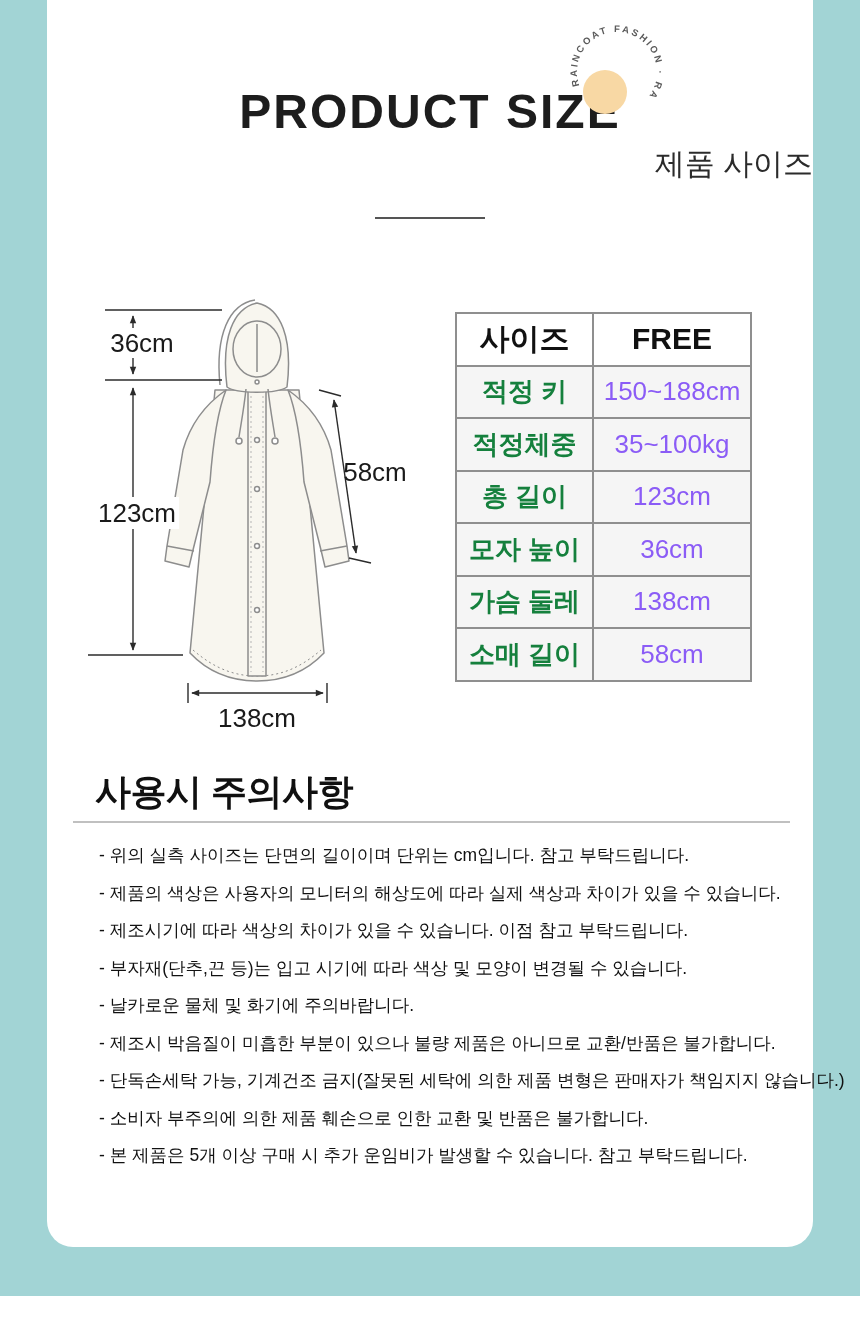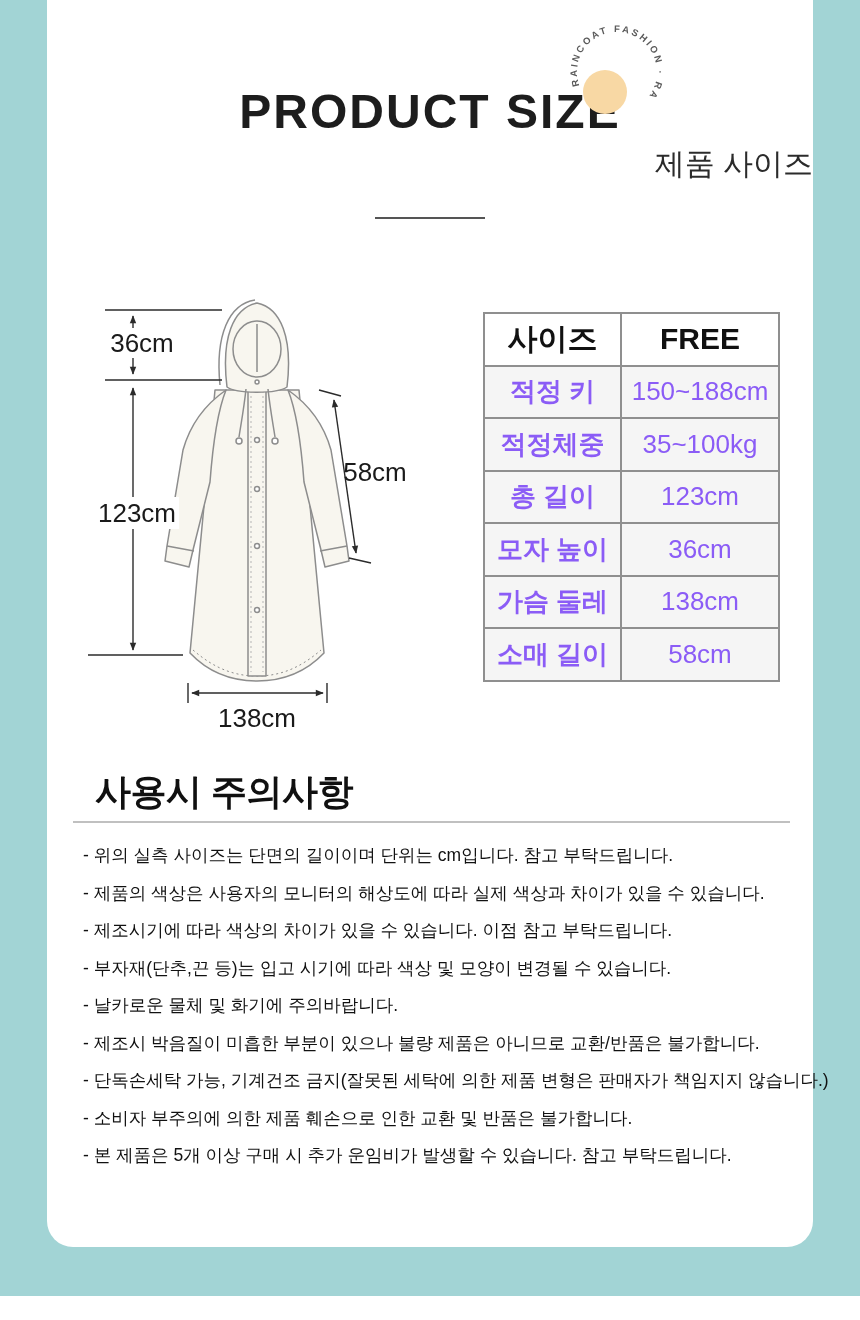--- a/index.html
+++ b/index.html
@@ -11,32 +11,32 @@
   .title { position:absolute; top:84px; left:0; width:100%; text-align:center;
            font-size:48px; font-weight:900; letter-spacing:2px; color:#1d1d1d; }
   .subtitle { position:absolute; top:144px; left:0; width:100%; text-align:right;
               font-size:30px; font-weight:400; color:#2b2b2b; }
   .title-divider { position:absolute; top:217px; left:50%; margin-left:-55px;
                    width:110px; height:2px; background:#555; }
   .badge { position:absolute; left:518px; top:22px; width:112px; height:118px; }
   .badge text { font-size:9.5px; font-weight:700; letter-spacing:2.4px; fill:#5a5a5a; }
   .diagram { position:absolute; left:8px; top:290px; width:410px; height:460px; }
   .diagram text { font-size:26px; fill:#1a1a1a; font-weight:500; text-anchor:middle; }
-  .size-table { position:absolute; left:436px; top:312px; width:295px;
+  .size-table { position:absolute; left:408px; top:312px; width:295px;
                 border-collapse:collapse; table-layout:fixed;padding-left:36px; }
   .size-table td, .size-table th { border:2px solid #8f8f8f; height:52.5px;
                 text-align:center; vertical-align:middle; background:#f5f5f5; }
   .size-table col.c1 { width:137px; } .size-table col.c2 { width:158px; }
   .size-table thead th { background:#fff; font-size:30px; font-weight:800; color:#111; }
-  .size-table td.lbl { font-size:26px; font-weight:800; color:#8b5cf6; }
+  .size-table td.lbl { font-size:26px; font-weight:800; color:#15803d; }
   .size-table td.val { font-size:26px; font-weight:400; color:#8b5cf6; }
   .notice-heading { position:absolute; left:48px; top:768px;
                     font-size:36px; font-weight:900; color:#101010; letter-spacing:-0.5px; }
   .notice-divider { position:absolute; left:26px; top:821px; width:717px; height:2px; background:#c0c0c0; }
-  .notice-list { position:absolute; left:36px; top:837px; width:710px; }
+  .notice-list { position:absolute; left:52px; top:837px; width:710px; }
   .note { font-size:17.5px; font-weight:500; color:#111; line-height:37.5px; white-space:nowrap; }
 </style>
 </head>
 <body>
 
 <div class="page">
   <div class="frame"></div>
   <div class="content">
 
     <div class="title">PRODUCT SIZE</div>

